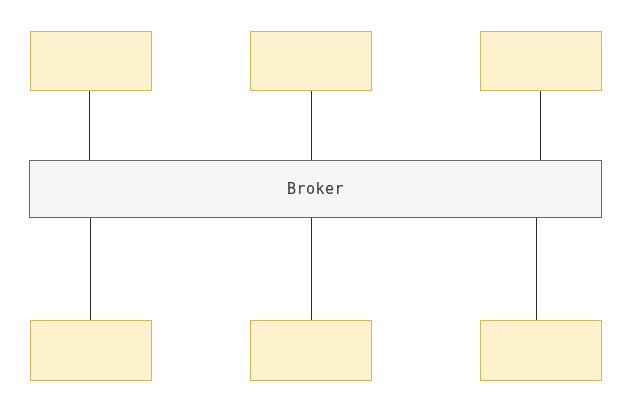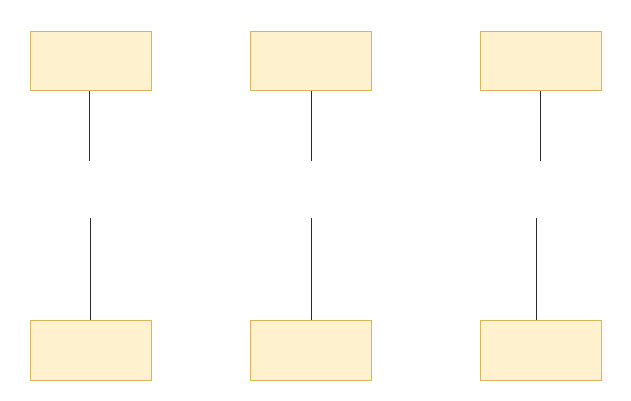--- a/index.html
+++ b/index.html
@@ -59,20 +59,23 @@
   <div class="node node-client" style="left:30px; top:31px; width:122px; height:60px;">
     <span class="node-label"></span>
   </div>
   <div class="node node-client" style="left:250px; top:31px; width:122px; height:60px;">
     <span class="node-label"></span>
   </div>
   <div class="node node-client" style="left:480px; top:31px; width:122px; height:60px;">
     <span class="node-label"></span>
   </div>
 
+  <div class="node node-broker" style="left:29px; top:160px; width:573px; height:58px;">
+    <span class="node-label">Broker</span>
+  </div>
 
   <div class="node node-client" style="left:30px; top:320px; width:122px; height:61px;">
     <span class="node-label"></span>
   </div>
   <div class="node node-client" style="left:250px; top:320px; width:122px; height:61px;">
     <span class="node-label"></span>
   </div>
   <div class="node node-client" style="left:480px; top:320px; width:122px; height:61px;">
     <span class="node-label"></span>
   </div>

